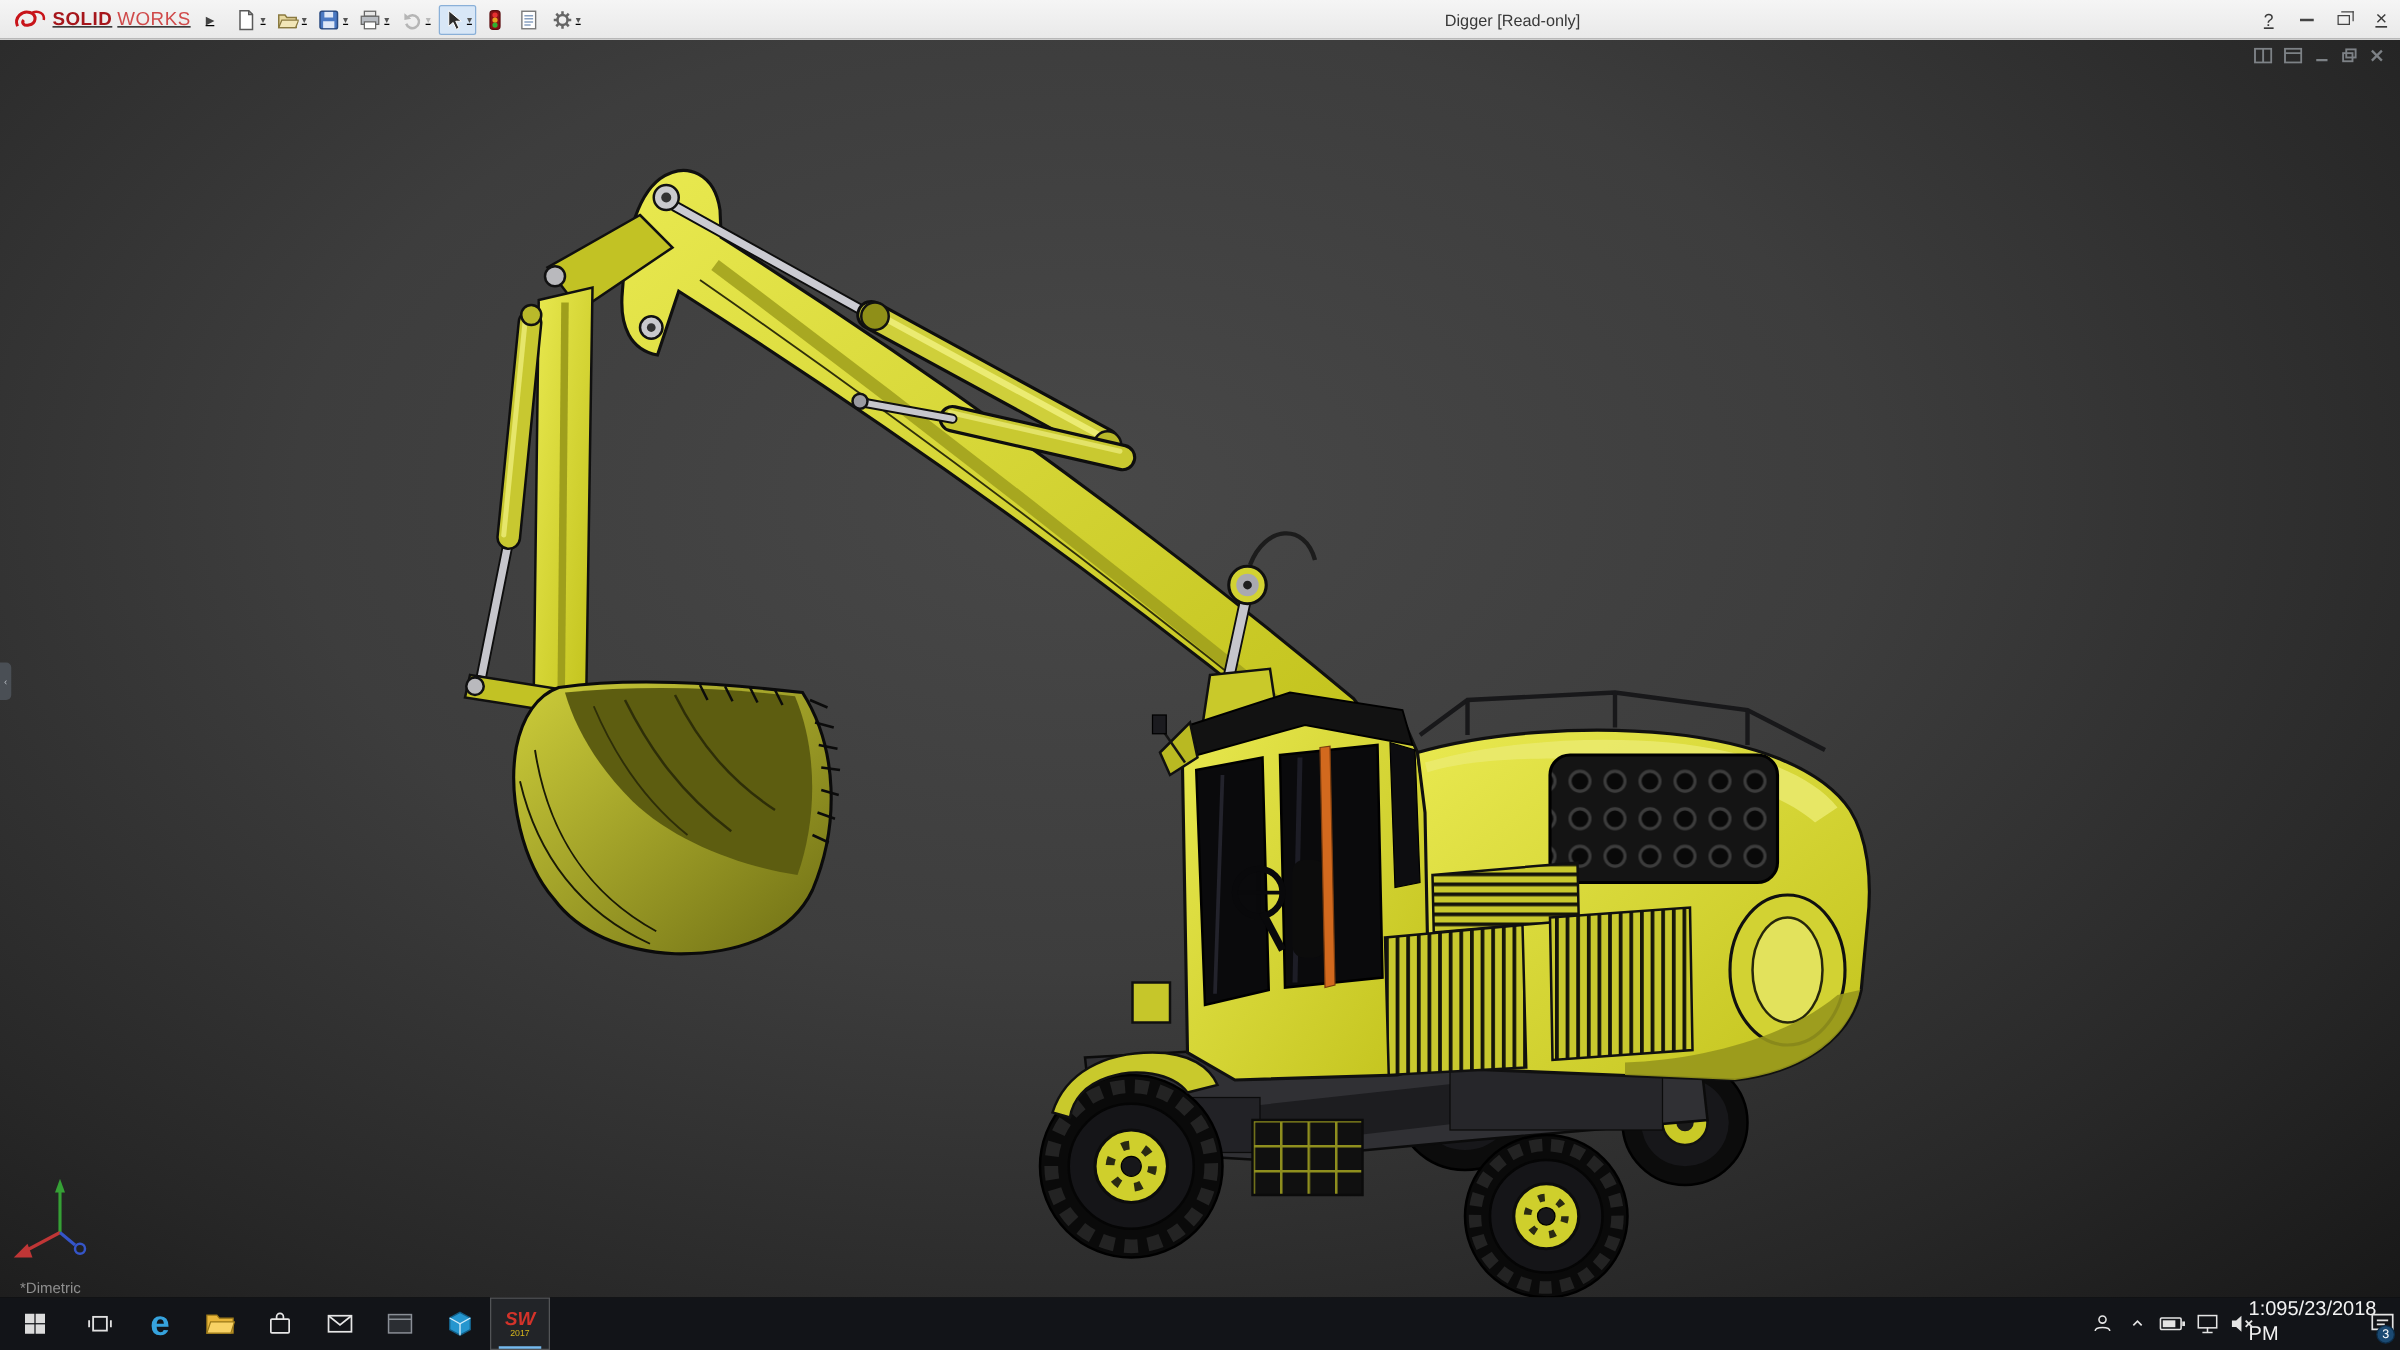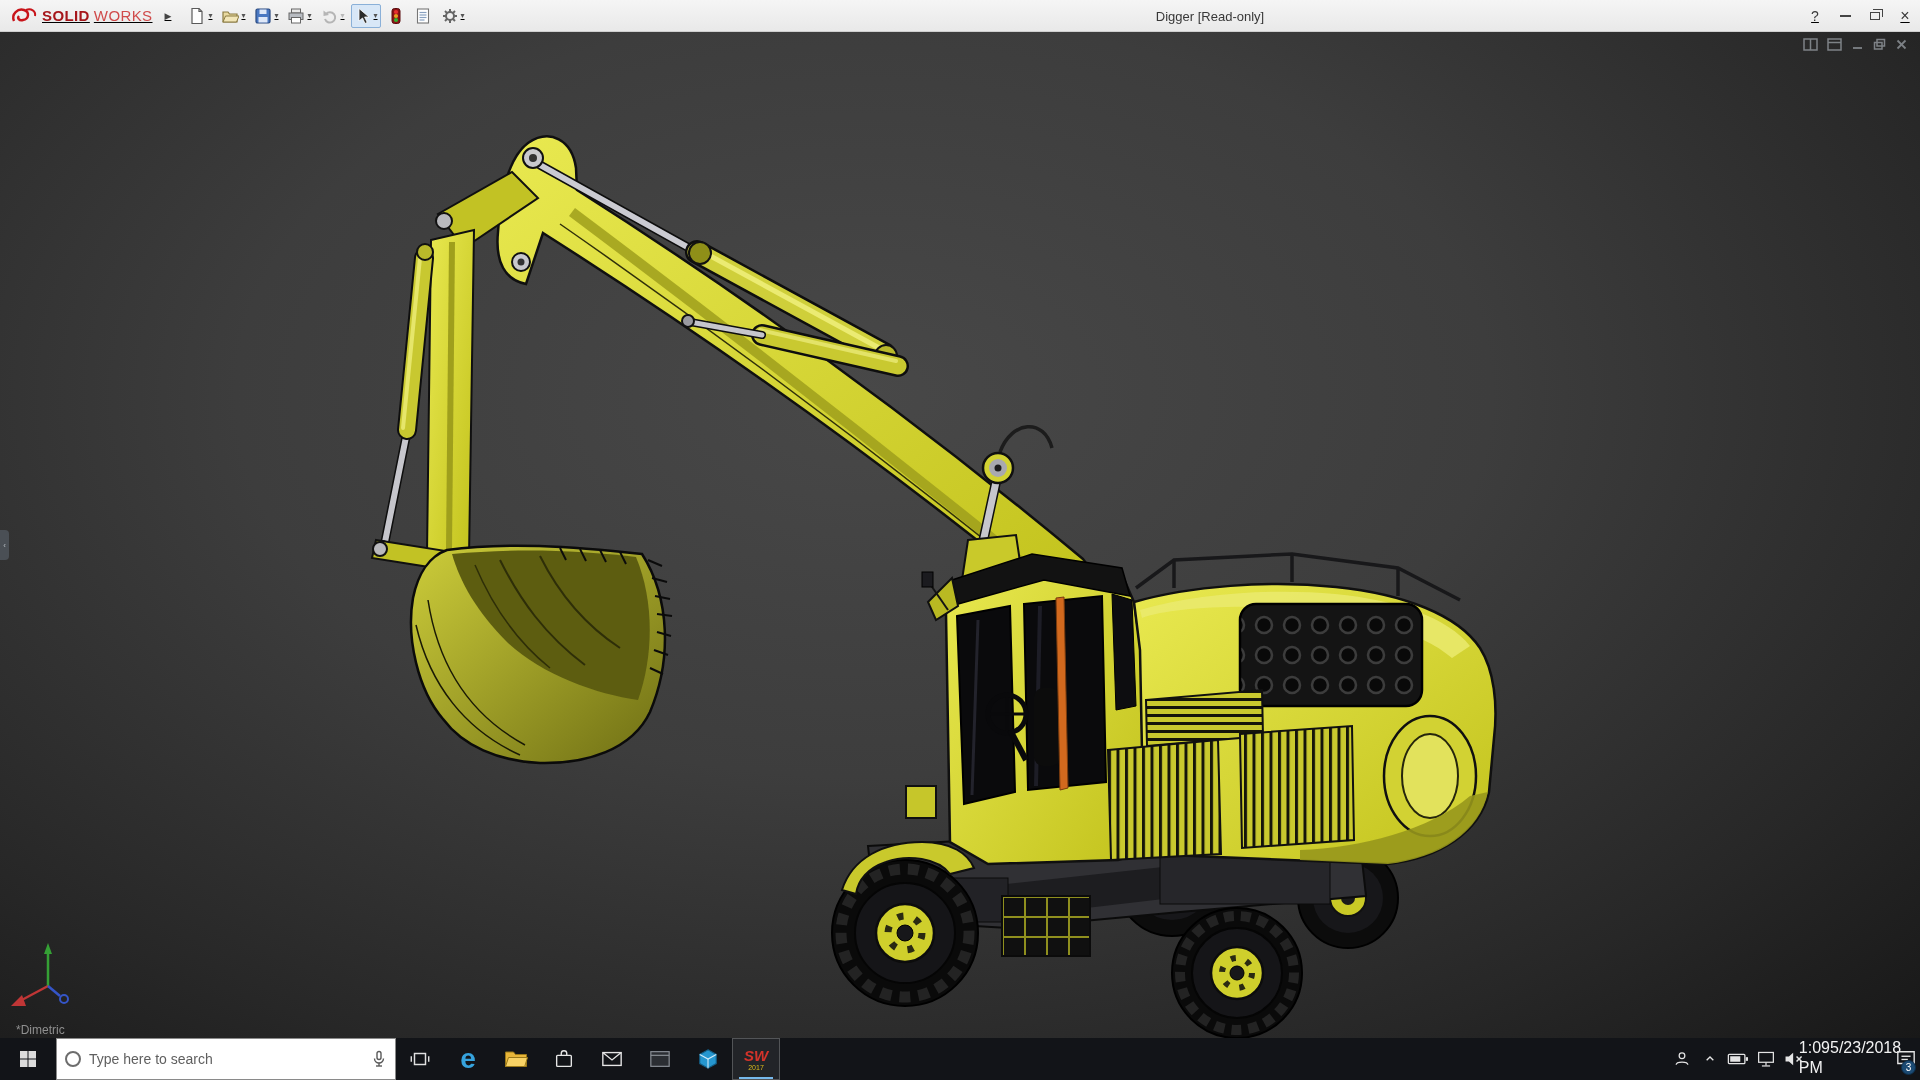--- a/index.html
+++ b/index.html
@@ -403,30 +403,20 @@
 <div class="taskbar">
   <div class="tb-cell start">
     <svg width="18" height="18" viewBox="0 0 18 18">
       <rect x="1" y="1" width="7.5" height="7.5" fill="#dcdcdc"></rect>
         <rect x="9.5" y="1" width="7.5" height="7.5" fill="#dcdcdc"></rect>
       <rect x="1" y="9.5" width="7.5" height="7.5" fill="#dcdcdc"></rect>
         <rect x="9.5" y="9.5" width="7.5" height="7.5" fill="#dcdcdc"></rect>
     </svg>
   </div>
 
-  <div class="searchbox">
-    <span class="cortana-ring"></span>
-    <input type="text" placeholder="Type here to search" style="">
-    <svg width="16" height="18" viewBox="0 0 16 18">
-      <rect x="6" y="1.5" width="4" height="8" rx="2" fill="none" stroke="#5a5a5a" stroke-width="1.4"></rect>
-      <path d="M3.5 8.5 a4.5 4.5 0 0 0 9 0" fill="none" stroke="#5a5a5a" stroke-width="1.4"></path>
-      <line x1="8" y1="13" x2="8" y2="16" stroke="#5a5a5a" stroke-width="1.4"></line>
-      <line x1="5" y1="16" x2="11" y2="16" stroke="#5a5a5a" stroke-width="1.4"></line>
-    </svg>
-  </div>
 
   <div class="tb-cell">
     <svg width="22" height="20" viewBox="0 0 24 20">
       <rect x="6" y="4" width="12" height="12" fill="none" stroke="#e0e0e0" stroke-width="1.6"></rect>
       <line x1="2.5" y1="7" x2="2.5" y2="13" stroke="#e0e0e0" stroke-width="1.6"></line>
       <line x1="21.5" y1="7" x2="21.5" y2="13" stroke="#e0e0e0" stroke-width="1.6"></line>
     </svg>
   </div>
 
   <div class="tb-cell">

